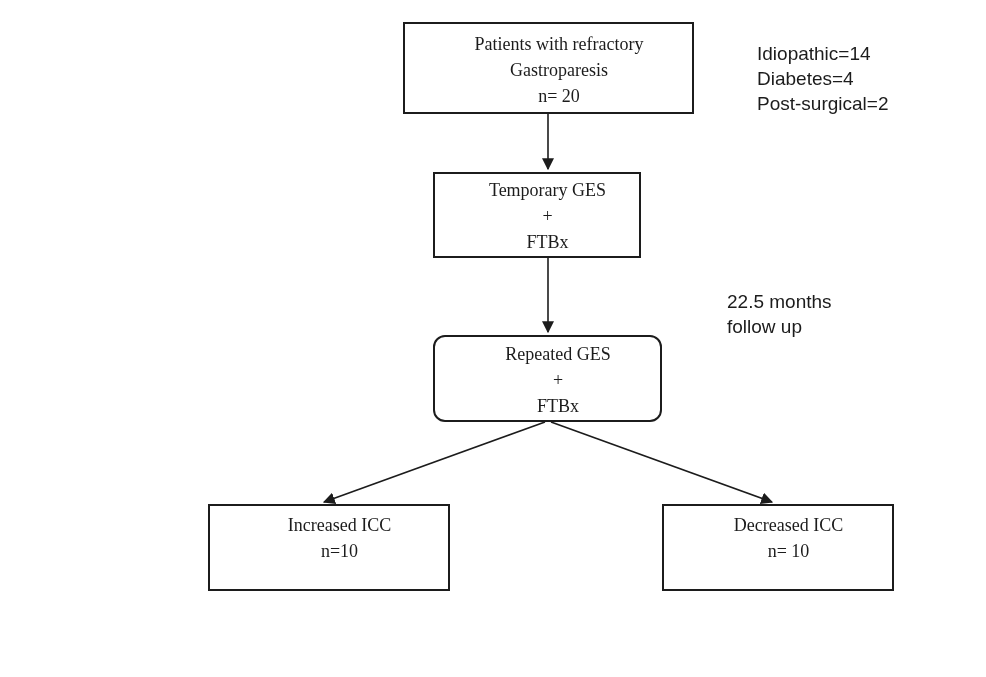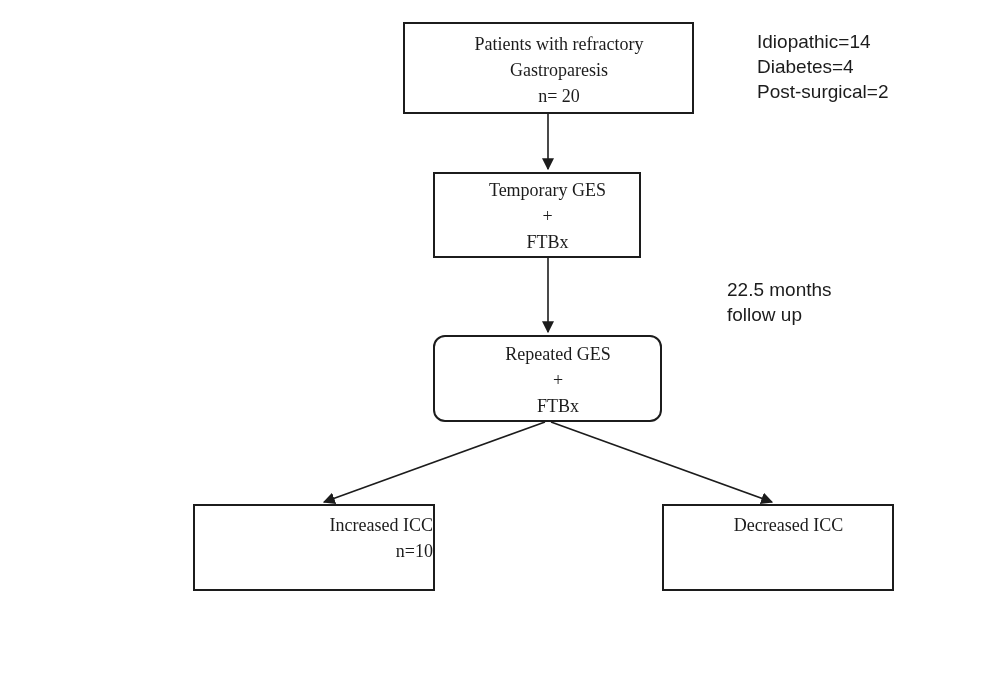--- a/index.html
+++ b/index.html
@@ -23,20 +23,21 @@
     line-height: 26px;
     padding-left: 21px;
   }
   .box .line { white-space: nowrap; }
   .note {
     position: absolute;
     color: #1c1c1c;
     font-family: "Liberation Sans", sans-serif;
     font-size: 19px;
     line-height: 25px;
+    margin-top: 12px;
   }
   #arrow-layer {
     position: absolute;
     left: 0; top: 0;
     width: 986px; height: 677px;
     pointer-events: none;
   }
   #arrow-layer line { stroke: #1c1c1c; stroke-width: 1.6; }
   #arrow-layer .head { fill: #1c1c1c; }
 </style>
@@ -79,22 +80,23 @@
     <div>22.5 months</div>
     <div>follow up</div>
   </div>
 
   <div class="box" style="left:433px; top:335px; width:229px; height:87px; padding-top:4px;border-radius:12px;">
     <div class="line">Repeated GES</div>
     <div class="line">+</div>
     <div class="line">FTBx</div>
   </div>
 
-  <div class="box" style="left:193px; top:504px; width:242px; height:87px; padding-top:6px;text-align:right;">
+  <div class="box" style="left:208px; top:504px; width:242px; height:87px; padding-top:6px;">
     <div class="line">Increased ICC</div>
     <div class="line">n=10</div>
   </div>
 
   <div class="box" style="left:662px; top:504px; width:232px; height:87px; padding-top:6px;">
     <div class="line">Decreased ICC</div>
+    <div class="line">n= 10</div>
   </div>
 
 </div>
 
 </body></html>

